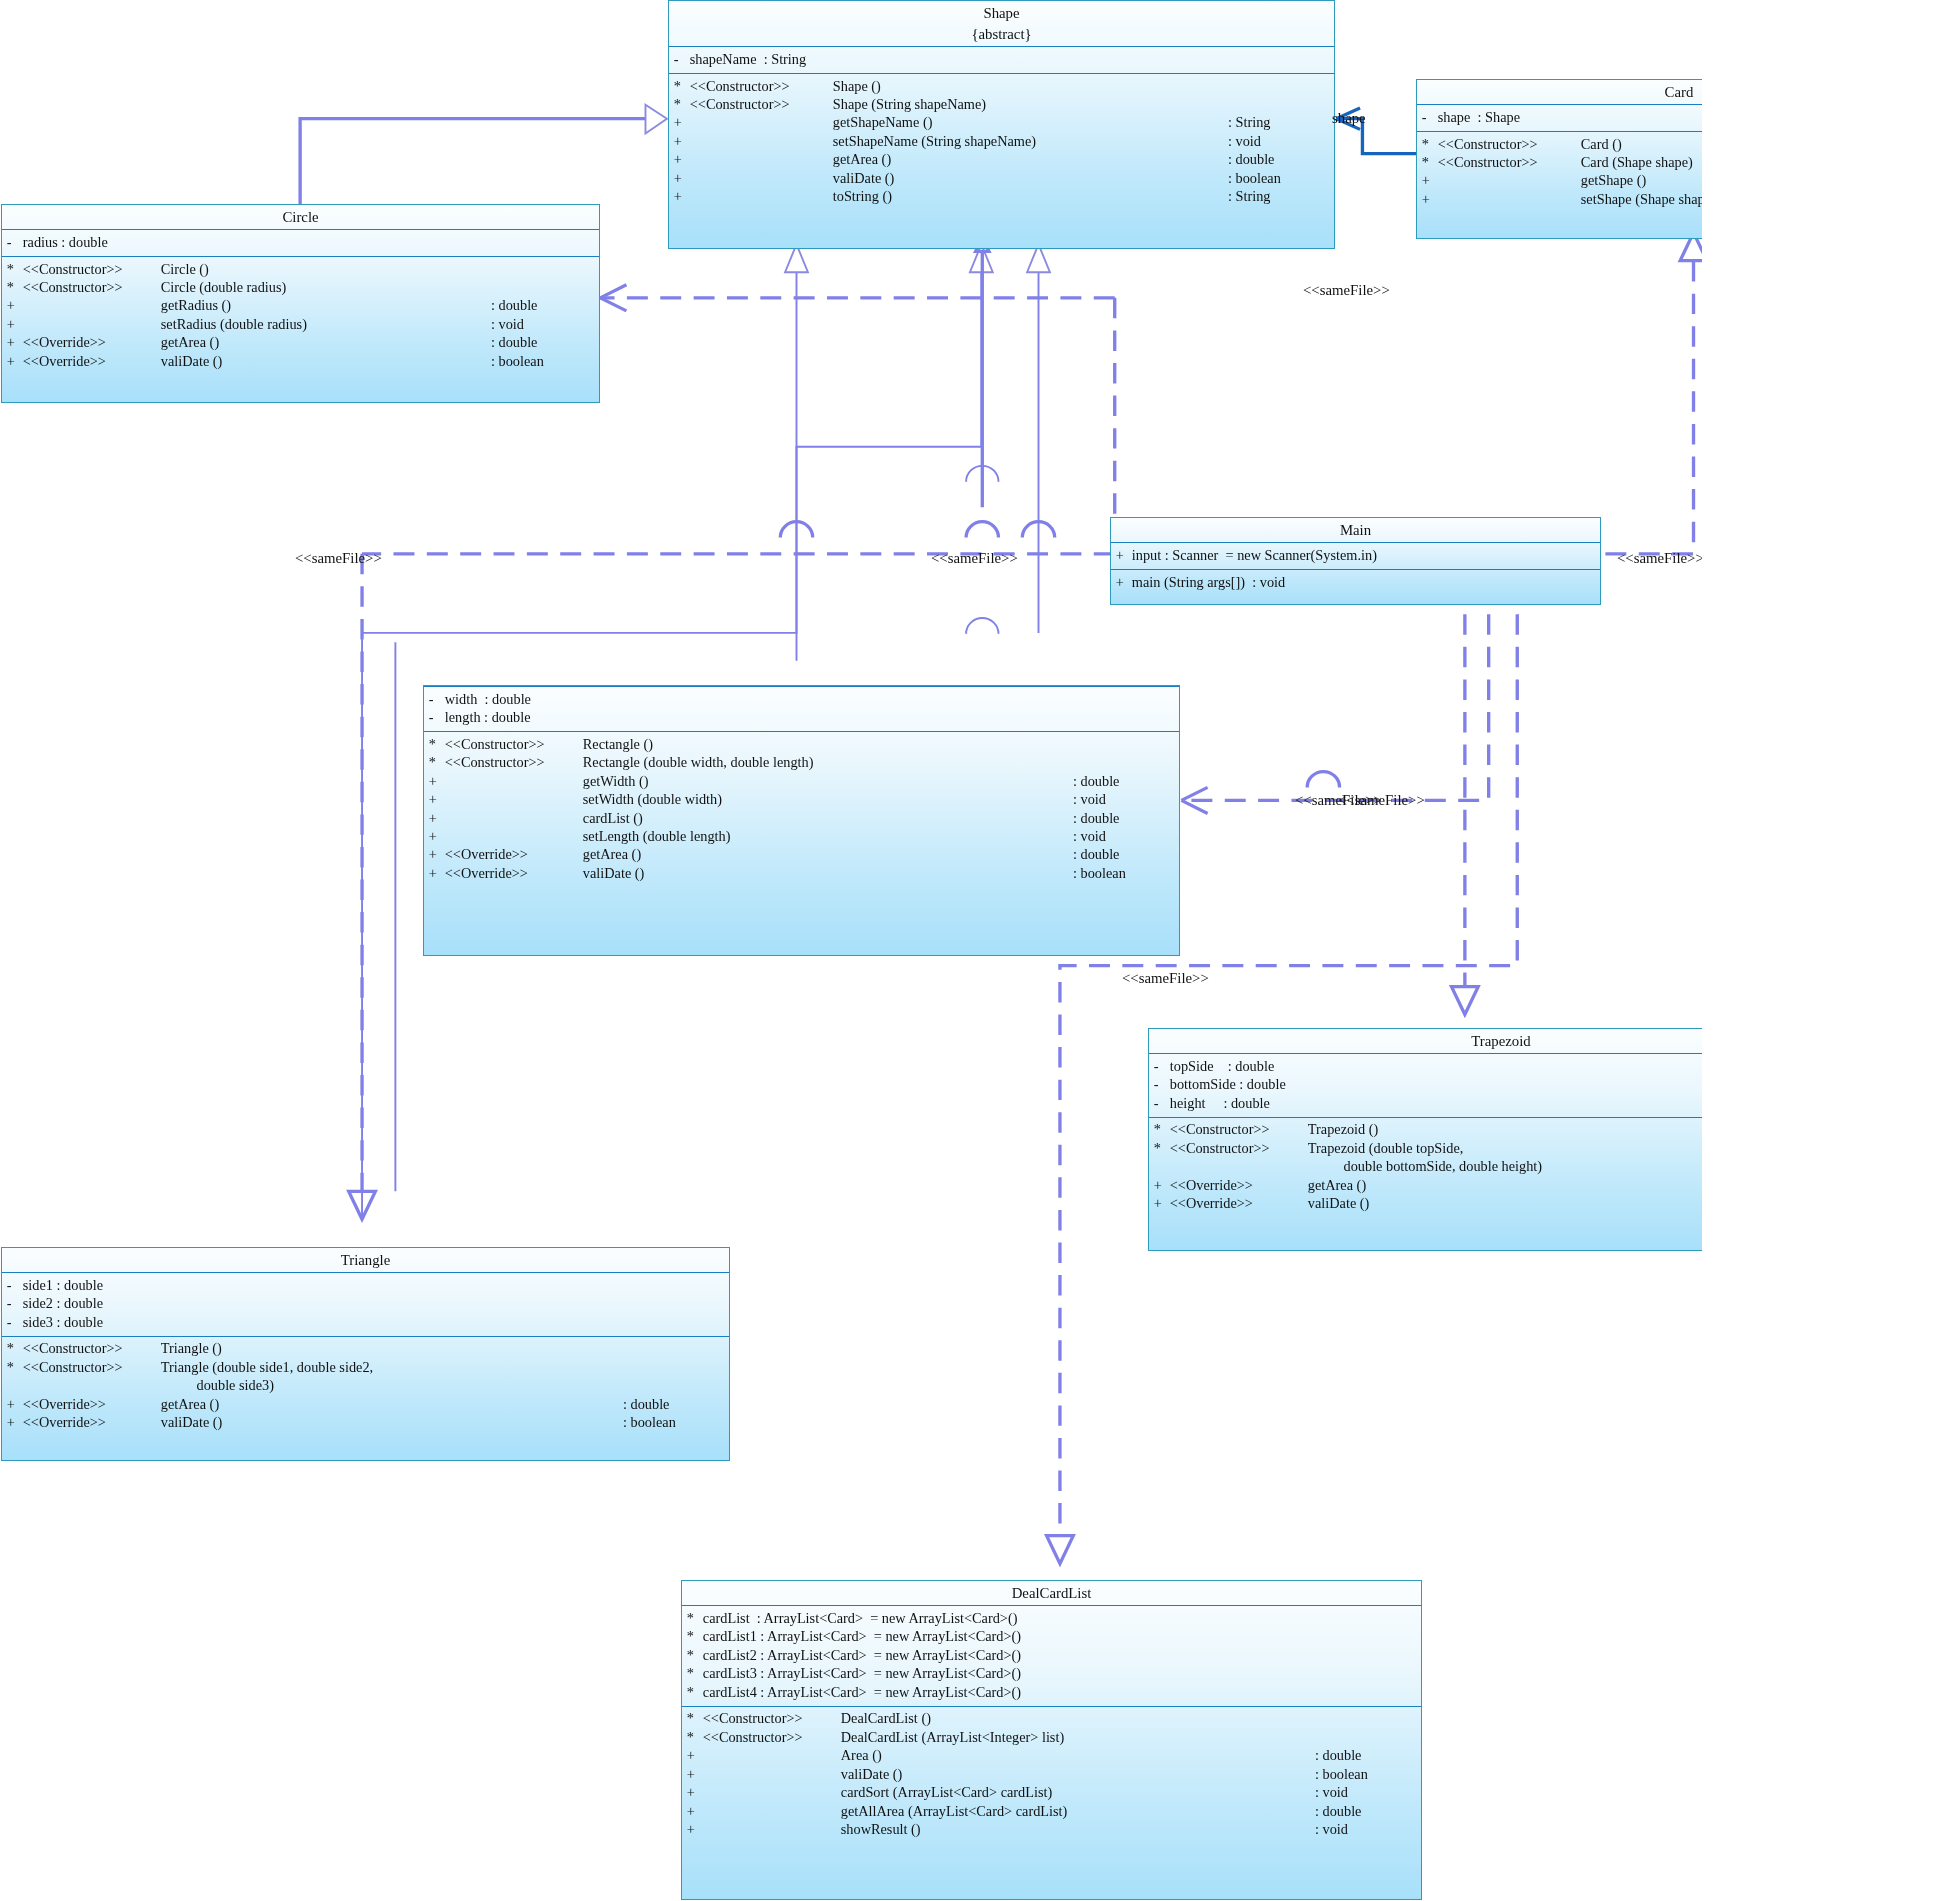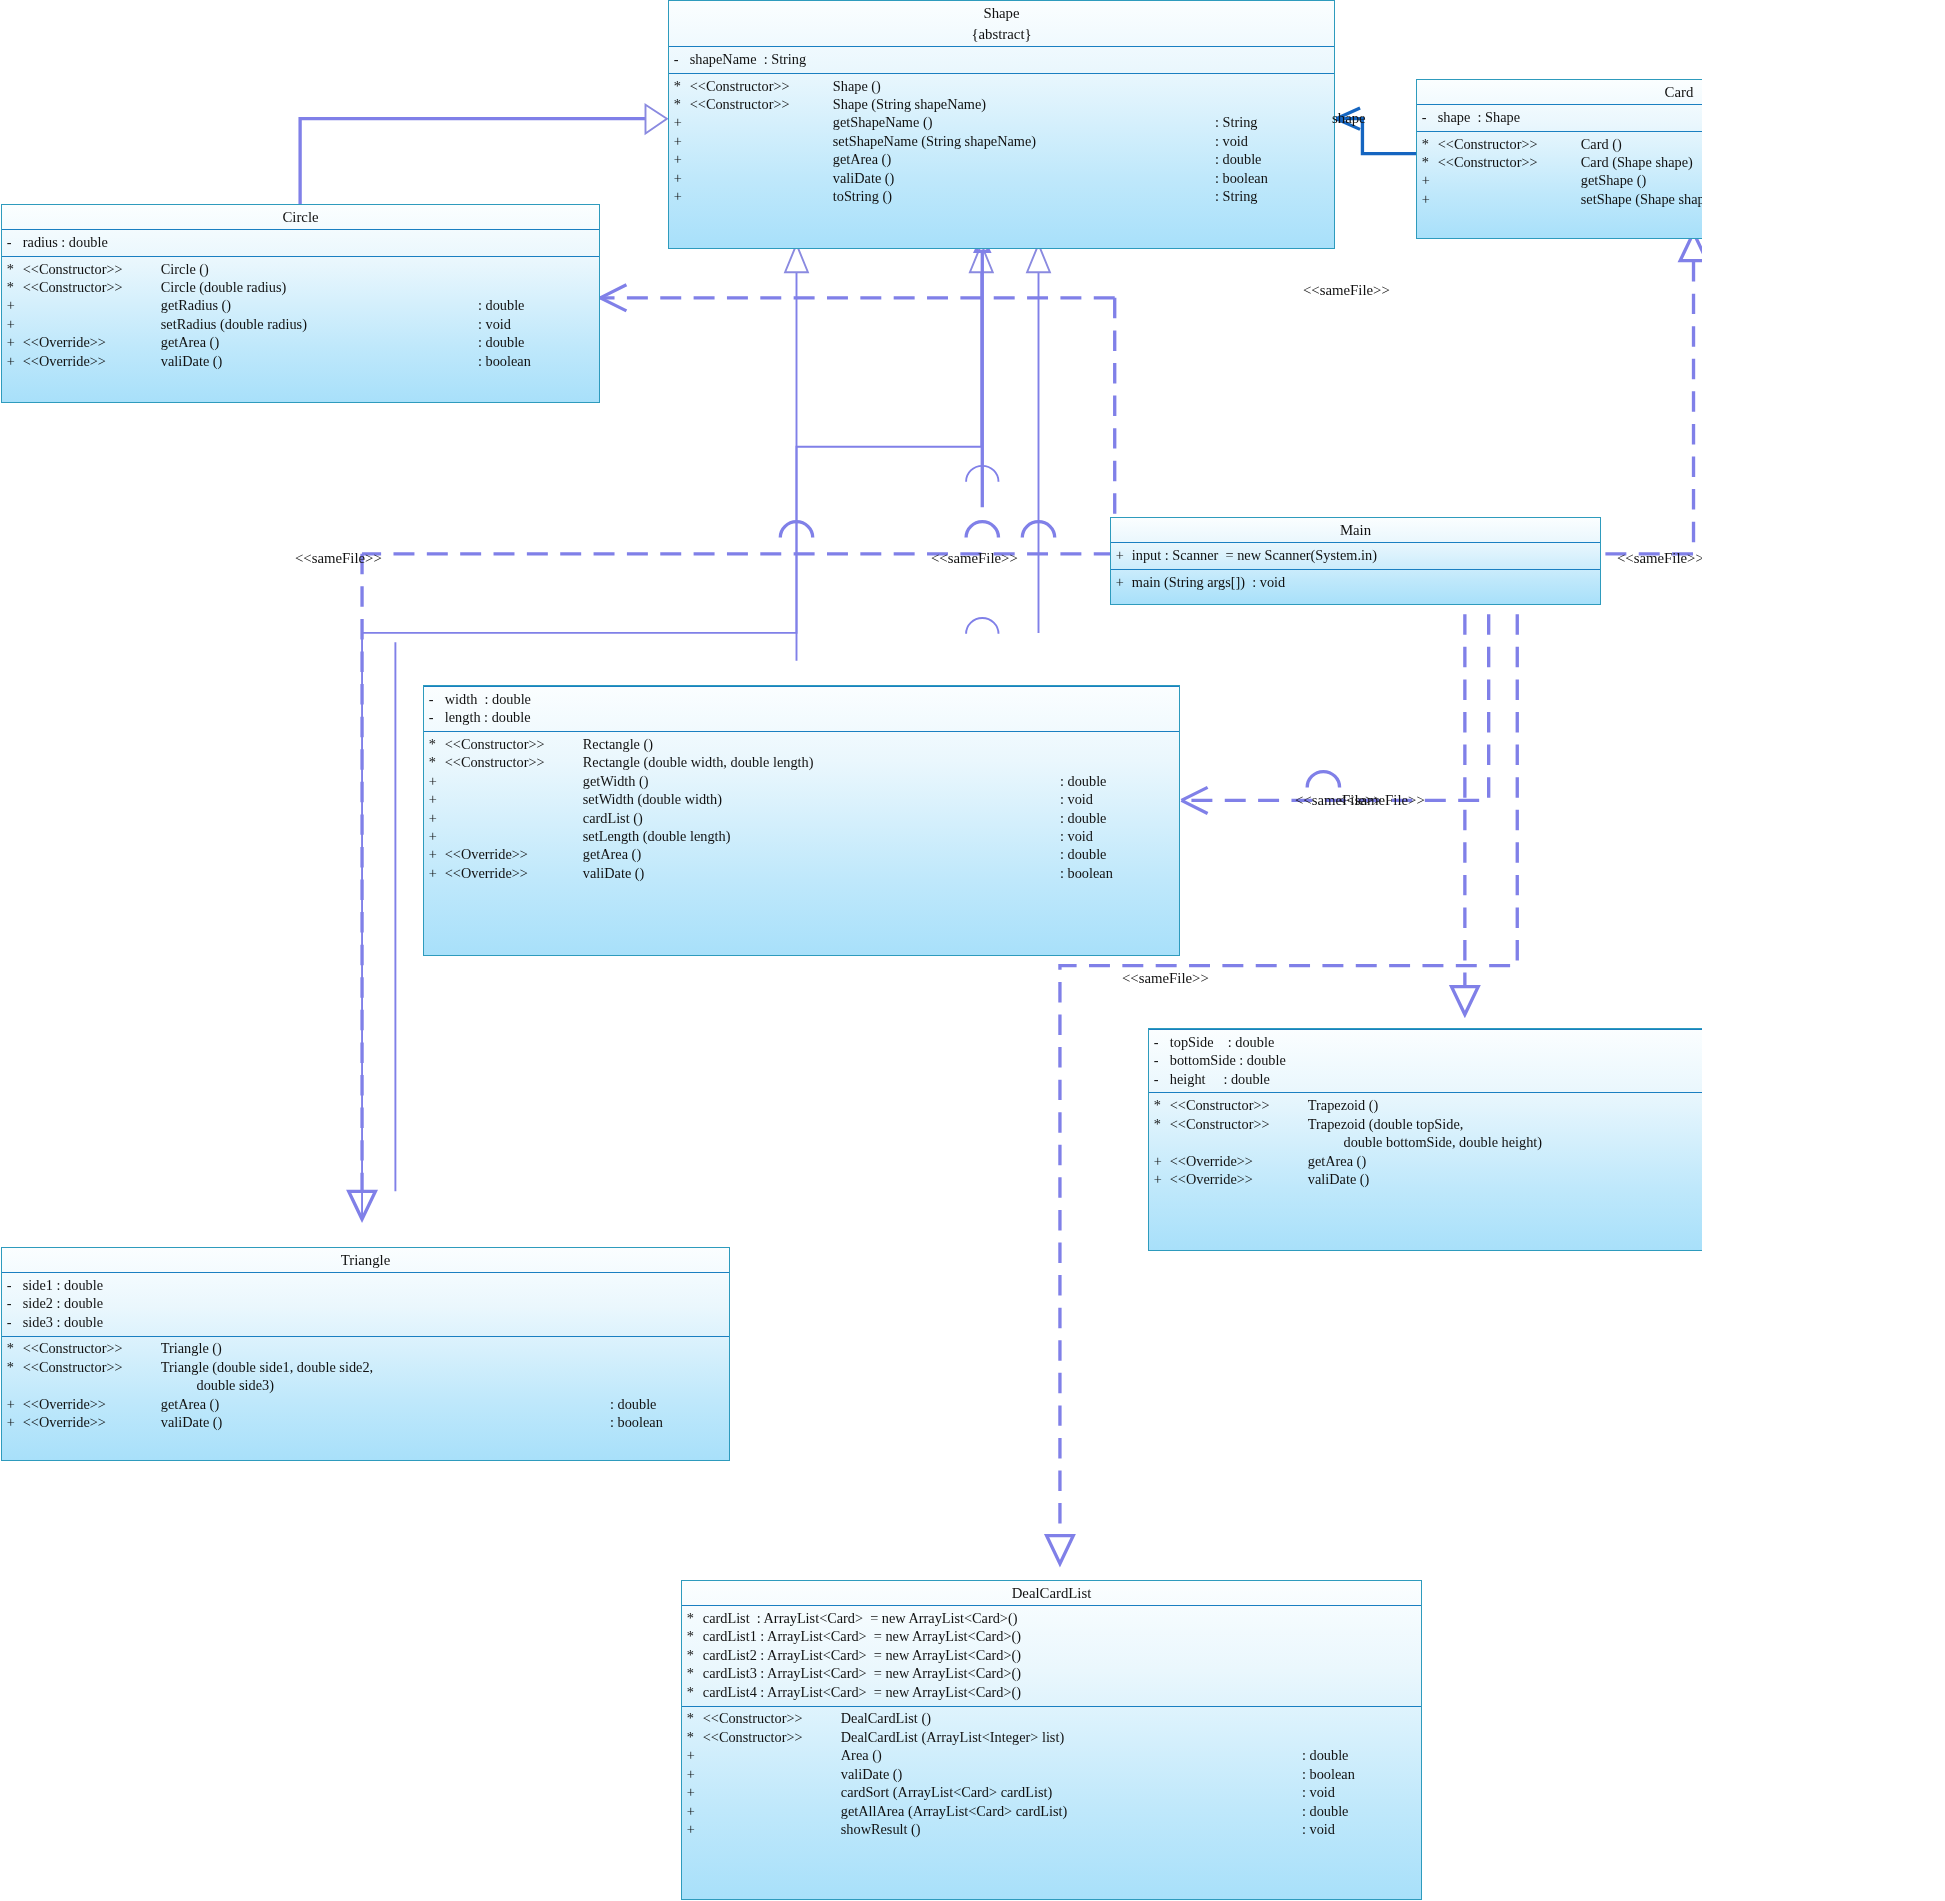--- a/index.html
+++ b/index.html
@@ -8,21 +8,21 @@
   .uml{position:absolute;border:1px solid #2e9bbd;box-sizing:border-box;
        background:linear-gradient(180deg,#fbfeff 0%,#eaf7fd 28%,#bfe8fb 72%,#a8e0fa 100%);
        font-size:14.3px;line-height:1.22;color:#111;}
   .uml .tname{text-align:center;padding:3.3px 0 2.9px;font-size:14.8px;white-space:pre;}
   .uml .abs{text-align:center;padding:0 7.6px 2.9px;font-size:14.8px;}
   .uml .sec{border-top:1.9px solid #1a7fc1;padding:3.3px 0 3.8px;}
   .uml .row{display:flex;white-space:pre;padding:0.5px 0 0.5px 4.8px;}
   .uml .vis{width:16px;flex:0 0 16px;}
   .uml .stereo{flex:0 0 auto;}
   .uml .nm{flex:1 1 auto;}
-  .uml .ty{flex:0 0 auto;text-align:left;padding-right:14px;}
+  .uml .ty{flex:0 0 auto;text-align:left;padding-right:1px;}
   svg.links{position:absolute;left:0;top:0;width:1946px;height:1901px;pointer-events:none;}
   .edge{stroke:#8080e8;stroke-width:7;fill:none;}
   .edge.dash{stroke-dasharray:44 26;}
   .edge.thin{stroke:#8080e8;stroke-width:4;}
   .edge.assoc{stroke:#1565c0;stroke-width:7;}
   .tri{fill:#ffffff;stroke:#8a8ae0;stroke-width:4;}
   .lbl{position:absolute;font-family:"Liberation Serif","DejaVu Serif",serif;
        font-size:14.8px;color:#111;white-space:pre;background:transparent;}
 </style>
 </head>
@@ -292,20 +292,21 @@
       <div class="row">
         <span class="vis">+</span>
         <span class="stereo" style="width:138px">&lt;&lt;Override&gt;&gt;</span>
         <span class="nm">valiDate ()</span>
         <span class="ty" style="width:105px">: boolean</span>
       </div>
     </div>
   </div>
 
   <div class="uml" style="left:1148px;top:1028px;width:706px;height:223px;">
+    <div class="tname">Trapezoid</div>
     <div class="sec">
       <div class="row">
         <span class="vis">-</span>
         <span class="nm">topSide    : double</span>
       </div>
       <div class="row">
         <span class="vis">-</span>
         <span class="nm">bottomSide : double</span>
       </div>
       <div class="row">

